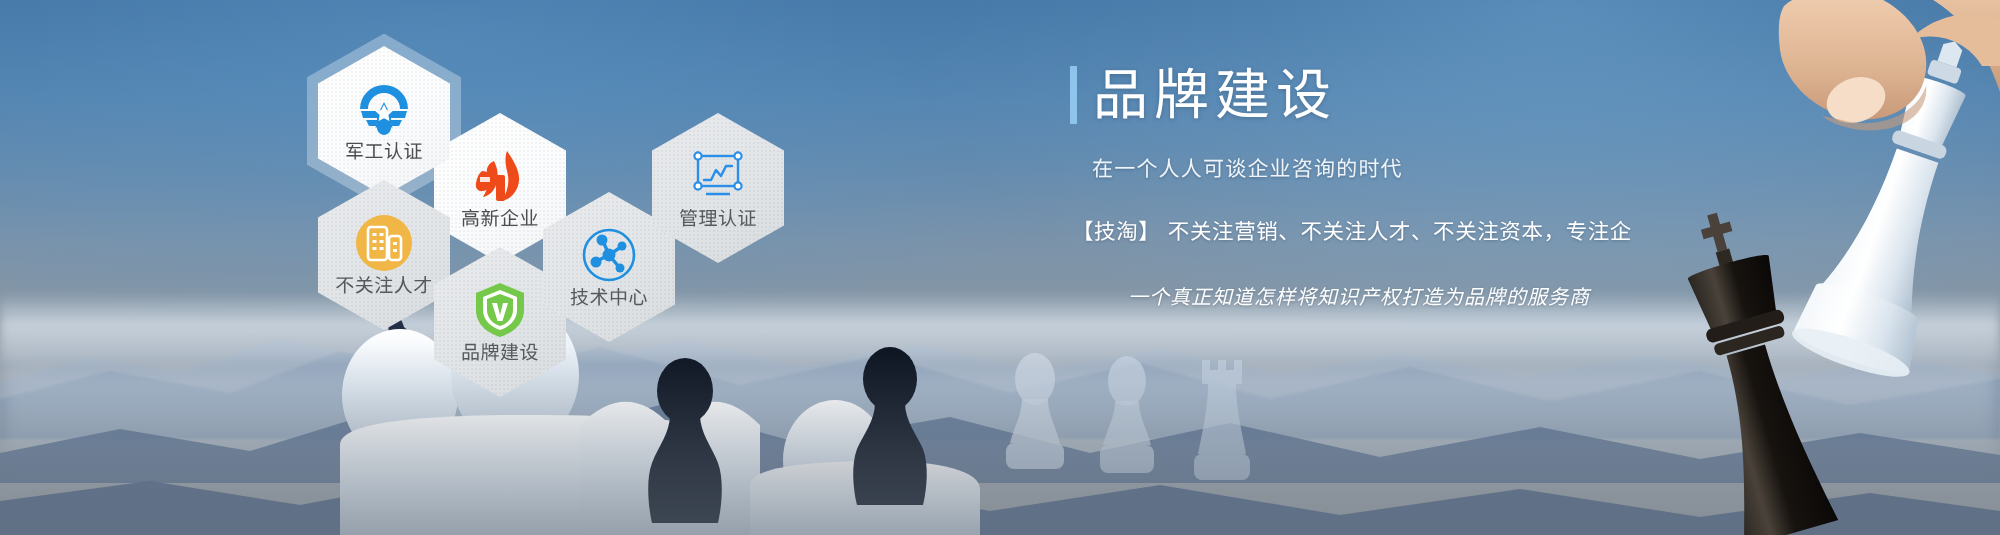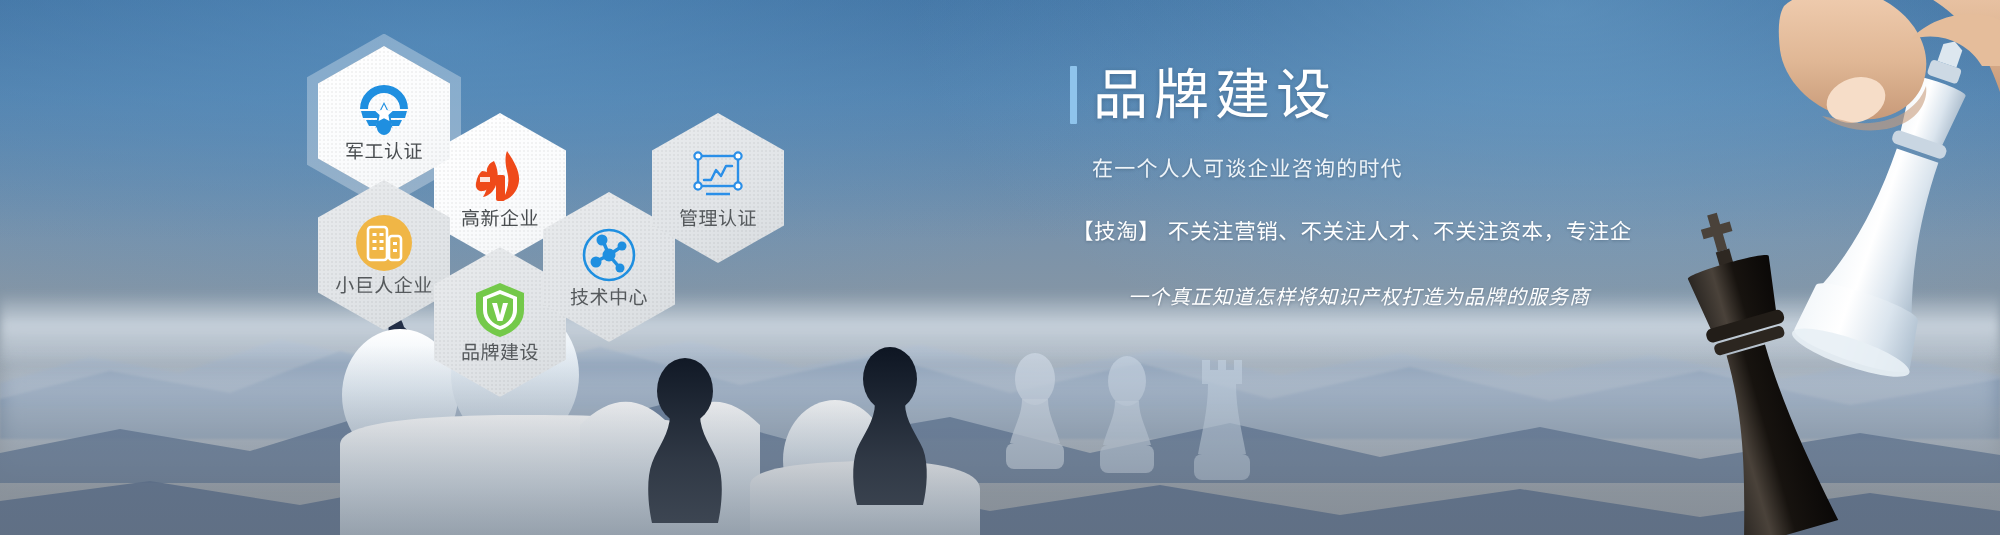--- a/index.html
+++ b/index.html
@@ -334,21 +334,21 @@
           <rect x="17.5" y="19" width="4" height="3" fill="#ffffff"></rect>
           <rect x="24.5" y="19" width="4" height="3" fill="#ffffff"></rect>
           <rect x="17.5" y="26" width="4" height="3" fill="#ffffff"></rect>
           <rect x="24.5" y="26" width="4" height="3" fill="#ffffff"></rect>
           <rect x="17.5" y="33" width="4" height="3" fill="#ffffff"></rect>
           <rect x="24.5" y="33" width="4" height="3" fill="#ffffff"></rect>
           <rect x="38" y="28" width="4" height="3" fill="#ffffff"></rect>
           <rect x="38" y="35" width="4" height="3" fill="#ffffff"></rect>
         </svg>
       </div>
-      <div class="hex-label">小巨人企业</div>
+      <div class="hex-label">不关注人才</div>
     </div>
 
     <div class="hex hex-grey" id="hex-qual">
       <div class="hex-dot"></div>
       <div class="hex-icon">
         <svg width="52" height="56" viewBox="0 0 52 56">
           <path d="M26,1 L50,11 L50,28 C50,42 39,51 26,55 C13,51 2,42 2,28 L2,11 Z" fill="#74c94a"></path>
           <path d="M26,8 L43,15 L43,28 C43,38 35,45 26,48 C17,45 9,38 9,28 L9,15 Z" fill="#ffffff"></path>
           <path d="M26,12 L39,17 L39,28 C39,36 33,42 26,44 C19,42 13,36 13,28 L13,17 Z" fill="#74c94a"></path>
           <path d="M18,21 L23,21 L26,33 L29,21 L34,21 L28.5,39 L23.5,39 Z" fill="#ffffff"></path>

